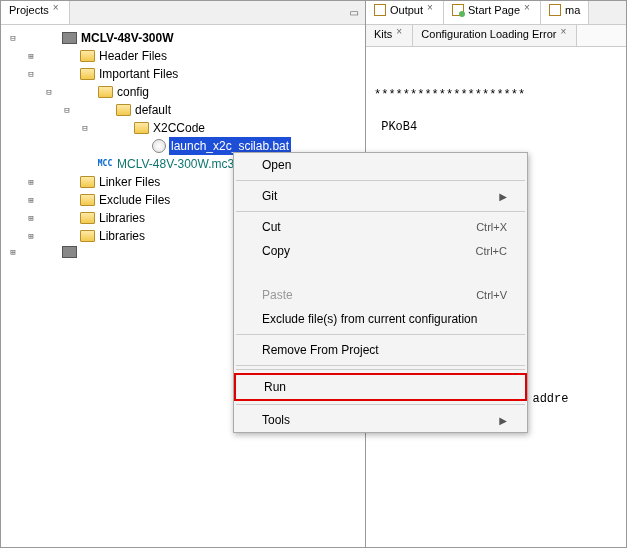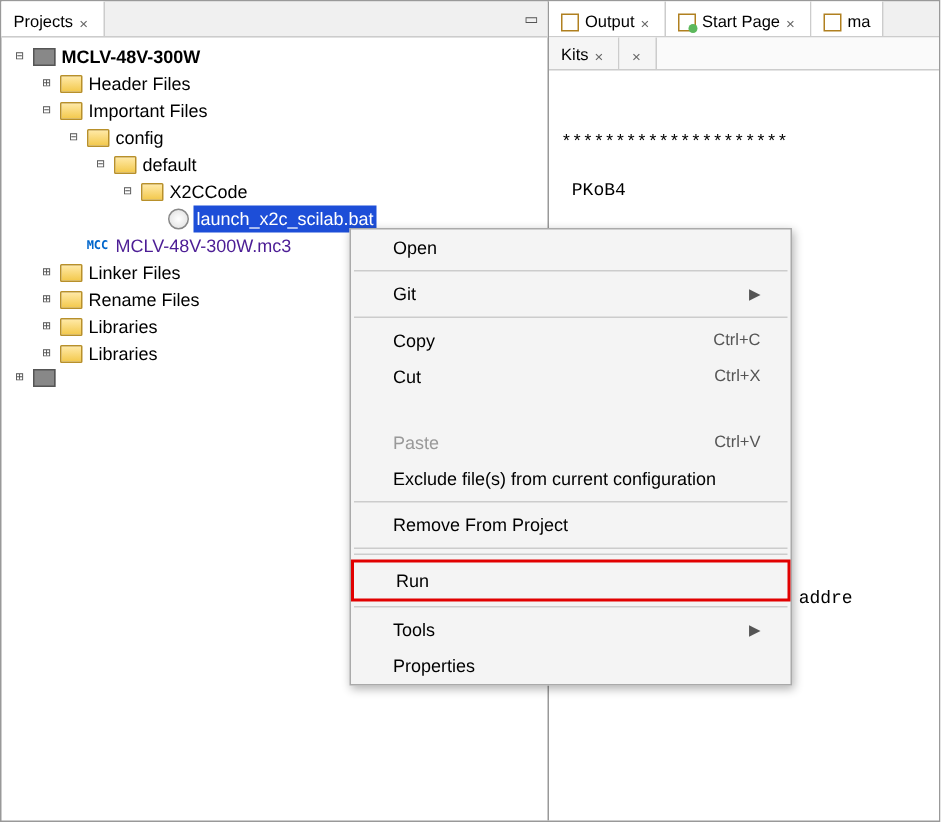--- a/index.html
+++ b/index.html
@@ -1,41 +1,41 @@
 <!DOCTYPE html>
 <html><head>
 <meta charset="utf-8">
 <style>
   * { box-sizing: border-box; margin: 0; padding: 0; }
   body { font-family: "Segoe UI", Tahoma, sans-serif; font-size: 12px; background: #fff; color: #000; width: 627px; height: 548px; overflow: hidden; }
   .container { display: flex; height: 100%; border: 1px solid #999; }
   .left-panel { width: 365px; border-right: 1px solid #999; display: flex; flex-direction: column; }
   .right-panel { flex: 1; display: flex; flex-direction: column; }
   .tab-bar { display: flex; align-items: center; height: 24px; background: #f0f0f0; border-bottom: 1px solid #ccc; }
-  .tab { display: flex; align-items: flex-end; padding: 3px 8px; background: #fff; border-right: 1px solid #ccc; height: 100%; font-size: 11px; gap: 4px; cursor: pointer; }
+  .tab { display: flex; align-items: flex-start; padding: 3px 8px; background: #fff; border-right: 1px solid #ccc; height: 100%; font-size: 11px; gap: 4px; cursor: pointer; }
   .tab.sub { background: #f5f5f5; }
   .tab-close { width: 8px; height: 8px; cursor: pointer; color: #666; font-size: 10px; line-height: 8px; }
   .tab-spacer { flex: 1; }
   .tab-min { padding: 3px 6px; color: #555; font-size: 10px; cursor: pointer; }
   .tree { padding: 4px 6px; overflow: auto; flex: 1; font-size: 12px; line-height: 18px; }
   .tree ul { list-style: none; padding-left: 18px; }
   .tree > ul { padding-left: 0; }
   .tree li { white-space: nowrap; }
   .node { display: flex; align-items: center; gap: 2px; }
   .twisty { width: 12px; height: 12px; display: inline-flex; align-items: center; justify-content: center; color: #555; font-size: 9px; cursor: pointer; font-family: monospace;}
-  .icon { width: 16px; height: 14px; display: inline-flex; align-items: center; justify-content: center; font-size: 11px; }
+  .icon { width: 16px; height: 14px; display: inline-flex; align-items: center; justify-content: center; font-size: 11px; margin-left: 40px; }
   .icon-folder { }
   .icon-folder::before { content:''; width:13px; height:10px; background: linear-gradient(#ffe9a6,#f3c94d); border:1px solid #b8902a; border-radius:1px; display:block;}
   .icon-chip::before { content:''; width:13px; height:10px; background:#888; border:1px solid #555; display:block; }
   .icon-file::before { content:''; width:10px; height:12px; background:#fff; border:1px solid #777; display:block;}
   .icon-bat::before { content:''; width:12px; height:12px; background:radial-gradient(#fff,#ddd); border:1px solid #888; border-radius:50%; display:block;}
   .icon-mcc { color:#0066cc; font-weight:bold; font-size:8px; font-family:monospace; }
   .label { padding: 0 2px; }
   .label.bold { font-weight: bold; }
-  .label.blue { color: #4c1d95; }
+  .label.blue { color: #0f766e; }
   .label.selected { background: #1d4ed8; color: #fff; }
   .sub-tab-bar { display:flex; align-items:center; height:22px; border-bottom:1px solid #ccc; background:#fafafa; }
   .output-content { flex:1; padding: 8px; font-family: "Courier New", monospace; font-size: 12px; color:#000; white-space: pre; overflow:hidden; }
   .output-content .line { line-height: 16px; }
   
   .context-menu { position:absolute; left:233px; top:152px; width:295px; background:#f4f4f4; border:1px solid #aaa; box-shadow:1px 2px 6px rgba(0,0,0,.3); font-size:12px; z-index:100; }
   .menu-item { display:flex; justify-content:space-between; align-items:center; padding:5px 20px 5px 28px; cursor:pointer; }
   .menu-item.disabled { color:#999; cursor:default;margin-top:20px; }
   .menu-sep { height:1px; background:#ccc; margin:3px 2px; }
   .chevron { color:#555; font-size:10px; }
@@ -129,21 +129,21 @@
                 <div class="node">
               <span class="twisty">⊞</span>
               <span class="icon icon-folder"></span>
               <span class="label">Linker Files</span>
             </div>
               </li>
             <li>
                 <div class="node">
               <span class="twisty">⊞</span>
               <span class="icon icon-folder"></span>
-              <span class="label">Rename Files</span>
+              <span class="label">Exclude Files</span>
             </div>
               </li>
             <li>
                 <div class="node">
               <span class="twisty">⊞</span>
               <span class="icon icon-folder"></span>
               <span class="label">Libraries</span>
             </div>
               </li>
             <li>
@@ -181,44 +181,45 @@
         <span class="page-icon"></span>
         <span>ma</span>
       </div>
     </div>
     <div class="sub-tab-bar">
       <div class="tab sub">
         <span>Kits</span>
         <span class="tab-close">×</span>
       </div>
       <div class="tab sub">
+        <span>Configuration Loading Error</span>
         <span class="tab-close">×</span>
       </div>
     </div>
     <div class="output-content" id="output-content"><div class="line">&nbsp;</div><div class="line">&nbsp;</div><div class="line">*********************</div><div class="line">&nbsp;</div><div class="line"> PKoB4</div><div class="line">&nbsp;</div><div class="line">sions:</div><div class="line">.....</div><div class="line">.....</div><div class="line">.....</div><div class="line">.....</div><div class="line">cted</div><div class="line">E54P20A</div><div class="line"> = 0x0</div><div class="line">000</div><div class="line">&nbsp;</div><div class="line">ranges f</div><div class="line">&nbsp;</div><div class="line">&nbsp;</div><div class="line">&nbsp;</div><div class="line">y area(s</div><div class="line">program memory: start addre</div><div class="line">configuration memory</div></div>
   </div>
 </div>
 
 <div class="context-menu">
   <div class="menu-item">
       <span>Open</span>
     </div>
   <div class="menu-sep"></div>
   <div class="menu-item">
       <span>Git</span>
       <span class="chevron">▶</span>
     </div>
   <div class="menu-sep"></div>
   <div class="menu-item">
+      <span>Cut</span>
+      <span class="shortcut">Ctrl+X</span>
+    </div>
+  <div class="menu-item">
       <span>Copy</span>
       <span class="shortcut">Ctrl+C</span>
-    </div>
-  <div class="menu-item">
-      <span>Cut</span>
-      <span class="shortcut">Ctrl+X</span>
     </div>
   <div class="menu-item disabled">
       <span>Paste</span>
       <span class="shortcut">Ctrl+V</span>
     </div>
   <div class="menu-item">
       <span>Exclude file(s) from current configuration</span>
     </div>
   <div class="menu-sep"></div>
   <div class="menu-item">
@@ -227,16 +228,13 @@
   <div class="menu-sep"></div>
   <div class="menu-sep"></div>
   <div class="menu-item highlight-box">
       <span>Run</span>
     </div>
   <div class="menu-sep"></div>
   <div class="menu-item">
       <span>Tools</span>
       <span class="chevron">▶</span>
     </div>
-  <div class="menu-item">
-      <span>Properties</span>
-    </div>
 </div>
 
 </body></html>

